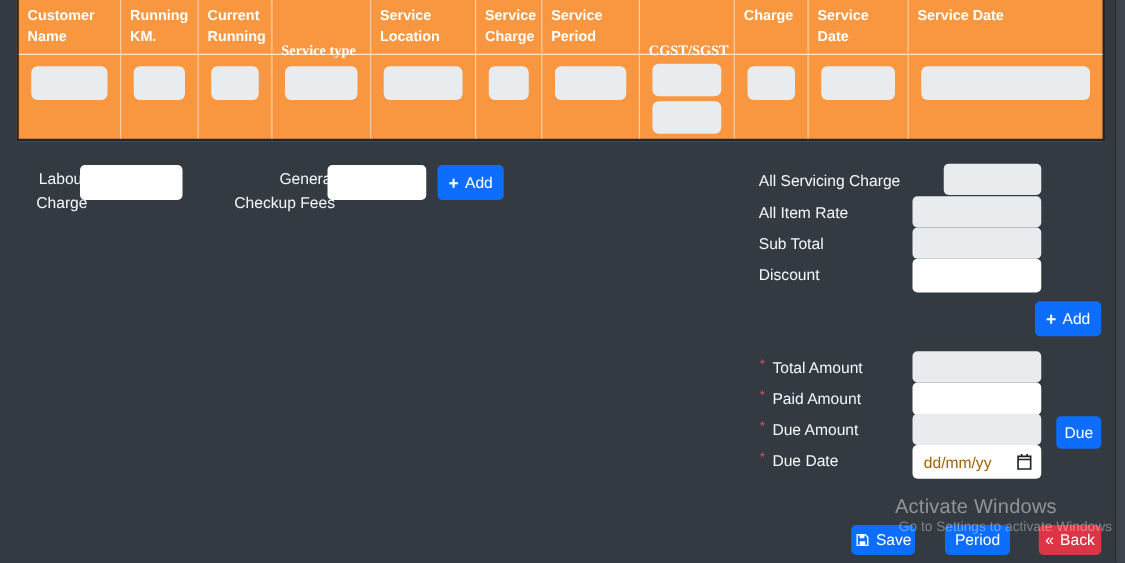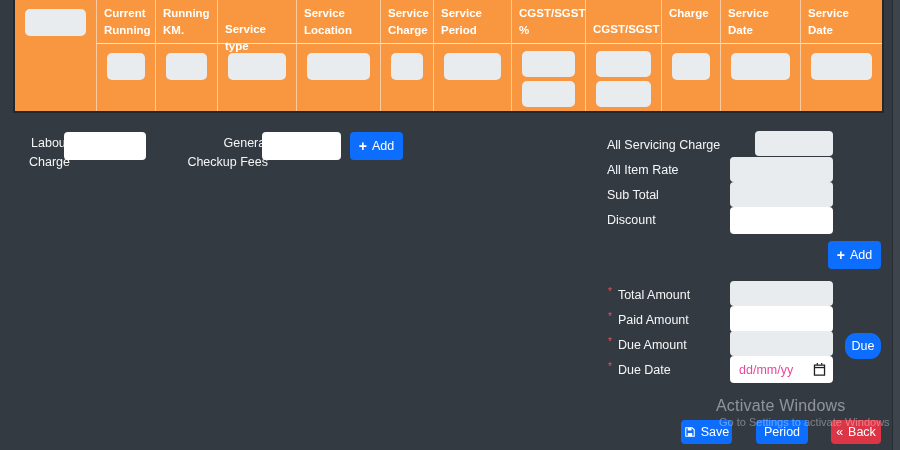--- a/index.html
+++ b/index.html
@@ -15,21 +15,21 @@
     position:absolute; left:13px; top:0; width:871px; height:113px;
     background:#f8973f; border:2px solid #24282d; border-top:none;
     display:flex;
   }
   .col { flex:0 0 auto; border-right:1px solid rgba(255,255,255,.5); display:flex; flex-direction:column; }
   .col:last-child { border-right:none; flex:1 1 auto; }
   .hdr {
     height:44px; border-bottom:1px solid rgba(255,255,255,.75);
     padding:5px 7px 0; color:#ffffff; font-weight:bold; font-size:11.5px; line-height:1.5;
   }
-  .hdr.mid { padding-top:21px; }
+  .hdr.mid { padding-top:33px;font-family:Liberation Serif, serif; }
   .ti {
     display:block; margin:9px auto 0; width:calc(100% - 20px); height:27px;
     background:#e9ecef; border:none; border-radius:5px; outline:none;
   }
   .ti.sm1 { margin-top:7px; height:26px; }
   .ti.sm2 { margin-top:4px; height:26px; }
 
   
   .lbl { position:absolute; color:#f5f6f7; font-size:12.5px; line-height:1.5; white-space:pre-line;text-align:right; }
   .inp { position:absolute; border:none; border-radius:4px; background:#ffffff; outline:none; padding:0 8px; font-size:13px; color:#212529; }
@@ -42,67 +42,63 @@
   .btn.red { background:#dc3545; }
   .plus { font-size:14px; font-weight:bold; line-height:1; }
   .req { color:#e05560; font-size:10px; vertical-align:4px; margin-right:6px; }
 
   
   .date-input {
     position:absolute; left:730px; top:356px; width:103px; height:27px;
     background:#fff; border:none; border-radius:4px;
     display:flex; align-items:center; padding:0 7px 0 9px; gap:4px;
   }
-  .date-text { flex:1; color:#ec4899; font-size:12.5px; white-space:nowrap; overflow:hidden; }
+  .date-text { flex:1; color:#a16207; font-size:12.5px; white-space:nowrap; overflow:hidden; }
 
   
   .wm { position:absolute; z-index:5; pointer-events:none; white-space:nowrap; }
   .wm1 { left:716px; top:397px; font-size:16px; color:rgba(255,255,255,.45); letter-spacing:.2px; }
   .wm2 { left:719px; top:416px; font-size:11px; color:rgba(255,255,255,.36); }
 
   
   .scrollbar { position:absolute; right:0; top:0; width:8px; height:450px; background:#3e444b; border-left:1px solid #282d33; }
 
   .icon-svg { display:block; }
 </style>
 </head>
 <body>
 
 <div class="svc-table">
   <div class="col" style="width:82px">
+    <div class="hdr">Customer Name</div>
+    <input class="ti" style="">
+  </div>
+  <div class="col" style="width:62px">
+    <div class="hdr">Running KM.</div>
     <input class="ti" style="">
   </div>
   <div class="col" style="width:59px">
     <div class="hdr">Current Running</div>
-    <input class="ti" style="">
-  </div>
-  <div class="col" style="width:62px">
-    <div class="hdr">Running KM.</div>
     <input class="ti" style="">
   </div>
   <div class="col" style="width:79px">
     <div class="hdr mid">Service type</div>
     <input class="ti" style="">
   </div>
   <div class="col" style="width:84px">
     <div class="hdr">Service Location</div>
     <input class="ti" style="">
   </div>
   <div class="col" style="width:53px">
     <div class="hdr">Service Charge</div>
     <input class="ti" style="">
   </div>
   <div class="col" style="width:78px">
     <div class="hdr">Service Period</div>
     <input class="ti" style="">
-  </div>
-  <div class="col" style="width:74px">
-    <div class="hdr">CGST/SGST %</div>
-    <input class="ti sm1" style="">
-    <input class="ti sm2" style="">
   </div>
   <div class="col" style="width:76px">
     <div class="hdr mid">CGST/SGST</div>
     <input class="ti sm1" style="">
     <input class="ti sm2" style="">
   </div>
   <div class="col" style="width:59px">
     <div class="hdr">Charge</div>
     <input class="ti" style="">
   </div>
@@ -147,21 +143,21 @@
 </button>
 
 <div class="lbl" style="left:608px; top:284px;"><span class="req">*</span><span>Total Amount</span></div>
 <input class="inp gray" style="left: 730px; top: 281px; width: 103px; height: 25px;">
 
 <div class="lbl" style="left:608px; top:309px;"><span class="req">*</span><span>Paid Amount</span></div>
 <input class="inp" style="left: 730px; top: 306px; width: 103px; height: 26px;">
 
 <div class="lbl" style="left:608px; top:334px;"><span class="req">*</span><span>Due Amount</span></div>
 <input class="inp gray" style="left: 730px; top: 331px; width: 103px; height: 25px;">
-<button class="btn" style="left:845px; top:333px; width:36px; height:26px;border-radius:11px;">
+<button class="btn" style="left:845px; top:333px; width:36px; height:26px;">
   <span>Due</span>
 </button>
 
 <div class="lbl" style="left:608px; top:359px;"><span class="req">*</span><span>Due Date</span></div>
 <div class="date-input">
   <span class="date-text">dd/mm/yy</span>
   <span>
     <svg class="icon-svg" width="13" height="13" viewBox="0 0 16 16">
       <path fill="#1c2125" d="M4.5 0h1.6v2.2H4.5zM9.9 0h1.6v2.2H9.9z"></path>
       <path fill="none" stroke="#1c2125" stroke-width="1.6" d="M1.8 2.6h12.4v12.4H1.8z"></path>

